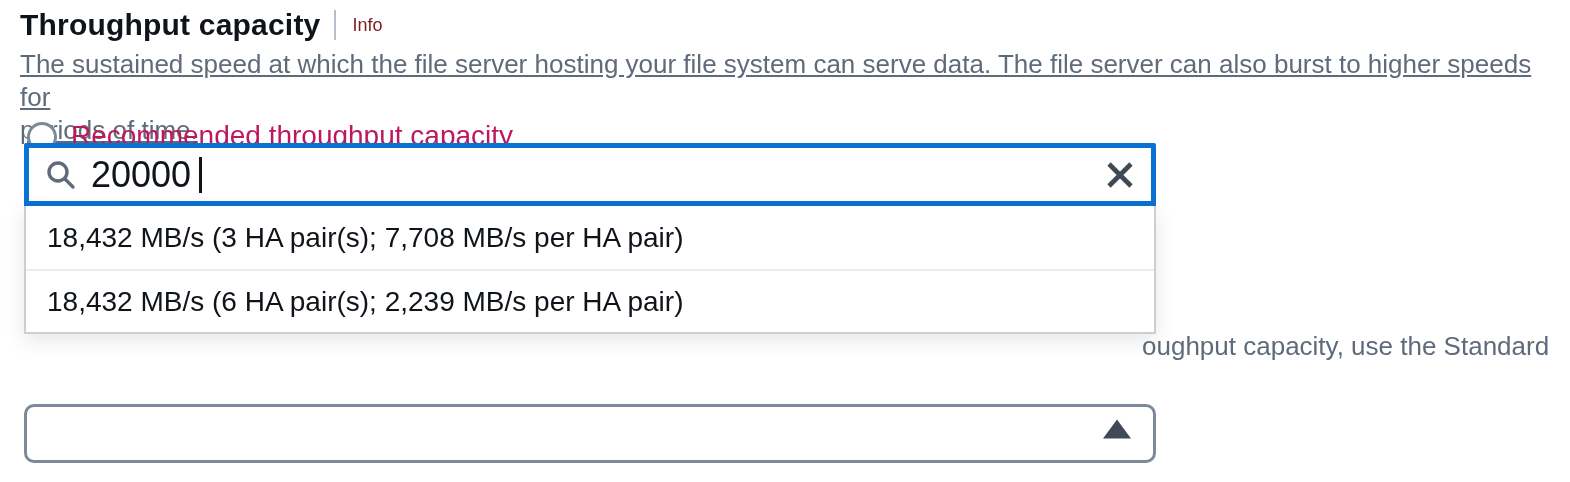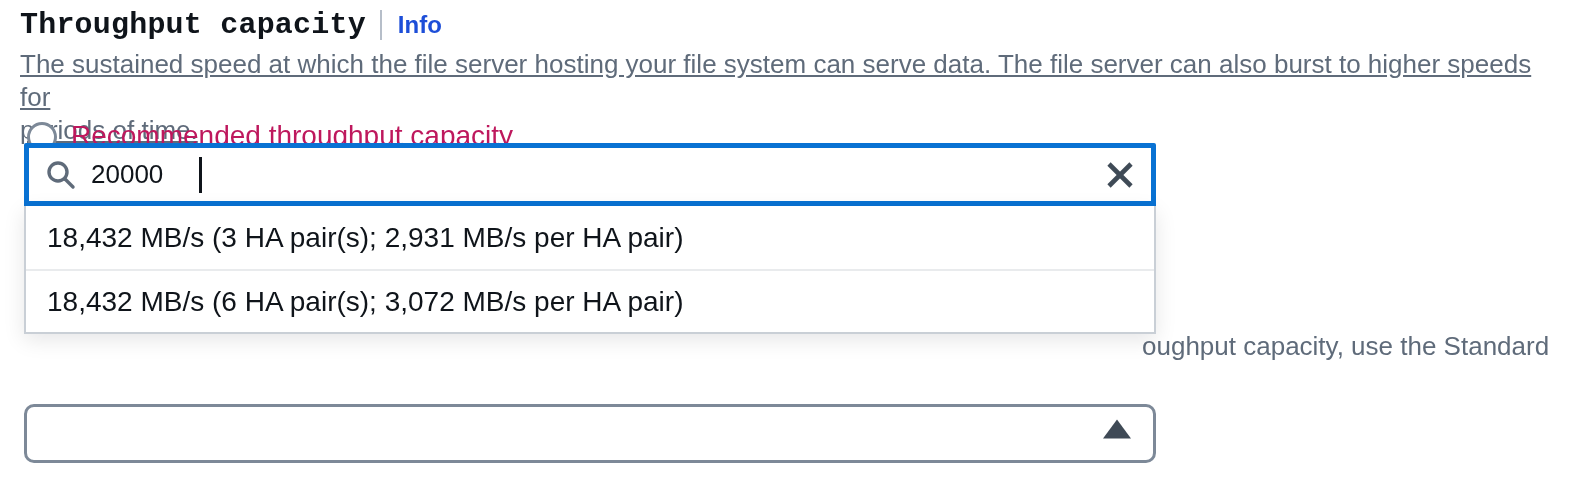--- a/index.html
+++ b/index.html
@@ -7,23 +7,23 @@
   body {
     font-family: "Liberation Sans", sans-serif;
     width: 1570px; height: 482px;
     position: relative; overflow: hidden;
     color: #0f141a;
   }
   .page { position: absolute; inset: 0; }
 
   
   .header-row { position: absolute; left: 20px; top: 8px; display: flex; align-items: center; }
-  .section-title { font-size: 30px; font-weight: 700; color: #0f141a; letter-spacing: 0.2px; font-family: Liberation Mono, monospace; }
+  .section-title { font-size: 30px; font-weight: 700; color: #0f141a; letter-spacing: 0.2px; }
   .title-divider { width: 2px; height: 30px; background: #b6bec9; margin: 0 16px 0 14px; }
-  .info-link { font-size: 24px; font-weight: 700; color: #1d4ed8; text-decoration: none; cursor: pointer; }
+  .info-link { font-size: 18px; font-weight: 400; color: #7f1d1d; text-decoration: none; cursor: pointer; }
 
   .description { position: absolute; left: 20px; top: 48px; width: 1535px;
     font-size: 26px; line-height: 33px; color: #5f6b7a; }
   .description span { display: block; text-decoration: underline; }
 
   
   .radio-row { position: absolute; left: 27px; top: 118px; display: flex; align-items: flex-start; z-index: 1; }
   .radio-circle { width: 30px; height: 30px; margin-top: 4px; border: 3px solid #7d8998;
     border-radius: 50%; background: #fff; flex: 0 0 auto; }
   .radio-label { margin-left: 14px; font-size: 28px; line-height: 36px; color: #be185d; }
@@ -31,21 +31,21 @@
   
   .bg-text { position: absolute; left: 1142px; top: 331px; font-size: 26px; color: #5f6b7a;
     white-space: nowrap; z-index: 1; }
 
   
   .combobox { position: absolute; left: 24px; top: 143px; width: 1132px; z-index: 10; }
   .search-box { position: relative; width: 100%; height: 63px; background: #fff;
     border: 5px solid #0972d3; border-radius: 2px 2px 0 0; display: flex; align-items: center; }
   .search-icon { position: absolute; left: 16px; top: 50%; transform: translateY(-50%); }
   .search-input { border: none; outline: none; background: transparent;
-    font-family: "Liberation Sans", sans-serif; font-size: 26px; color: #0f141a;
+    font-family: "Liberation Sans", sans-serif; font-size: 36px; color: #0f141a;
     padding-left: 62px; width: 1000px; height: 100%; }
   .text-cursor { position: absolute; left: 170px; top: 9px; width: 3px; height: 36px; background: #0f141a; }
   .clear-btn { position: absolute; right: 14px; top: 50%; transform: translateY(-50%);
     width: 34px; height: 34px; display: flex; align-items: center; justify-content: center;
     background: transparent; border: none; cursor: pointer; }
 
   .dropdown { position: absolute; left: 0; top: 63px; width: 1132px; background: #fff;
     border: 2px solid #c9cfd6; border-top: none;
     box-shadow: 0 6px 20px rgba(0, 7, 22, 0.10); }
   .option { height: 63px; display: flex; align-items: center; padding-left: 21px;
@@ -92,22 +92,22 @@
       <span class="text-cursor"></span>
       <button class="clear-btn">
         <svg width="32" height="32" viewBox="0 0 32 32" fill="none">
           <line x1="5" y1="5" x2="27" y2="27" stroke="#3f4a56" stroke-width="4.6"></line>
           <line x1="27" y1="5" x2="5" y2="27" stroke="#3f4a56" stroke-width="4.6"></line>
         </svg>
       </button>
     </div>
 
     <div class="dropdown">
-      <div class="option">18,432 MB/s (3 HA pair(s); 2,931 MB/s per HA pair)</div>
-      <div class="option">18,432 MB/s (6 HA pair(s); 3,072 MB/s per HA pair)</div>
+      <div class="option">18,432 MB/s (3 HA pair(s); 7,708 MB/s per HA pair)</div>
+      <div class="option">18,432 MB/s (6 HA pair(s); 2,239 MB/s per HA pair)</div>
     </div>
   </div>
 
   <div class="select-trigger">
     <span class="caret-up"></span>
   </div>
 
 </div>
 
 </body></html>

